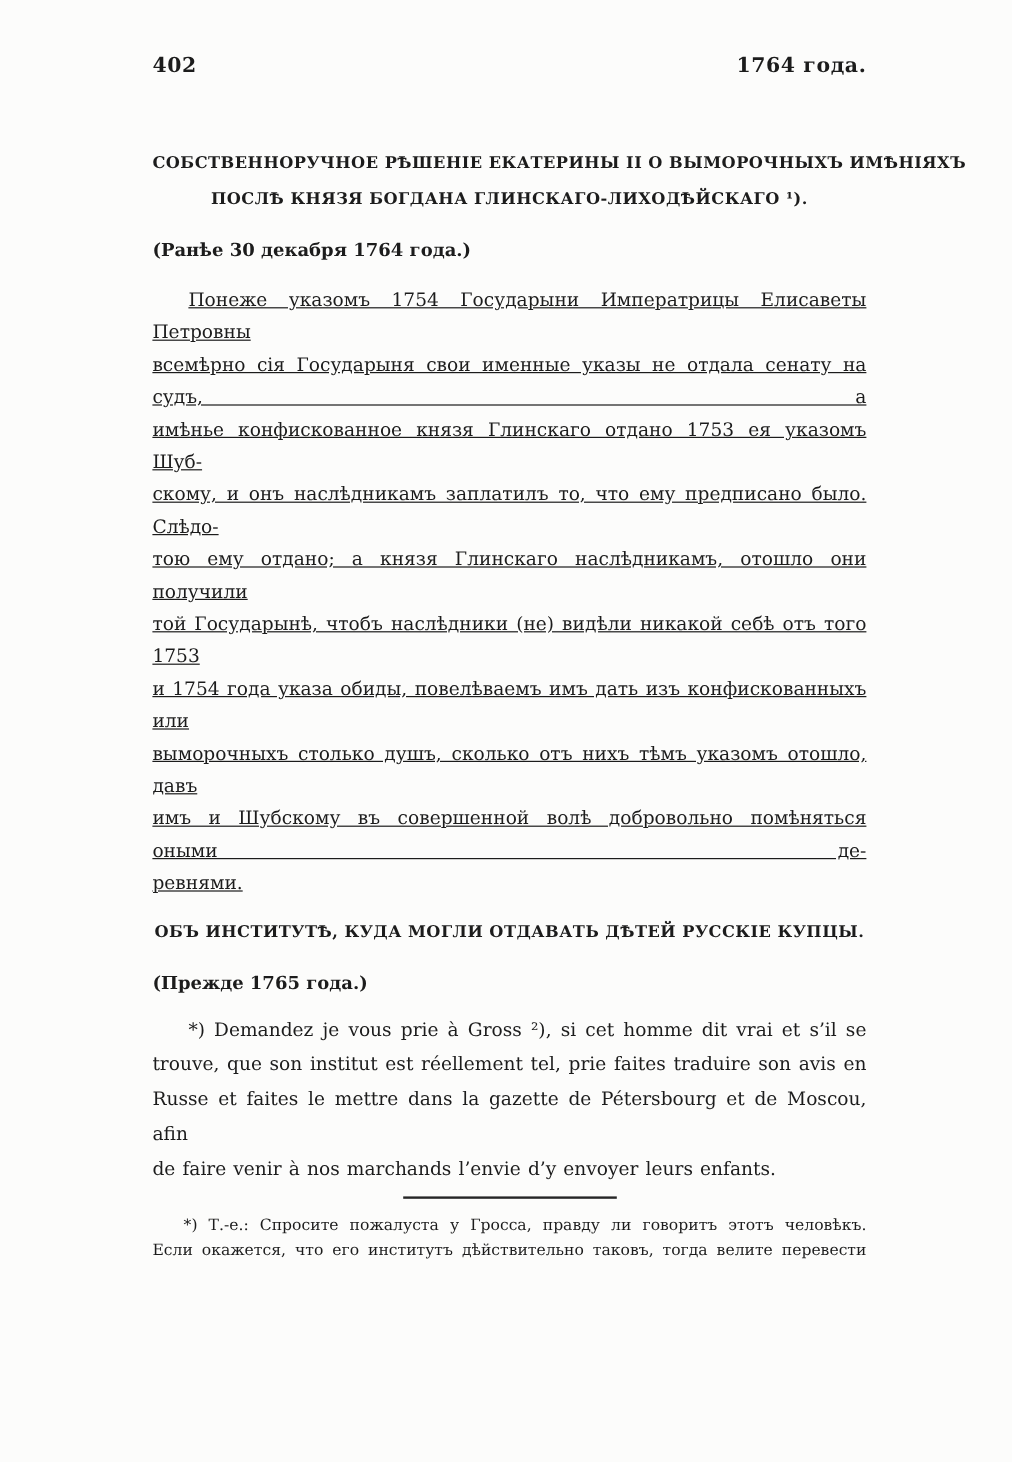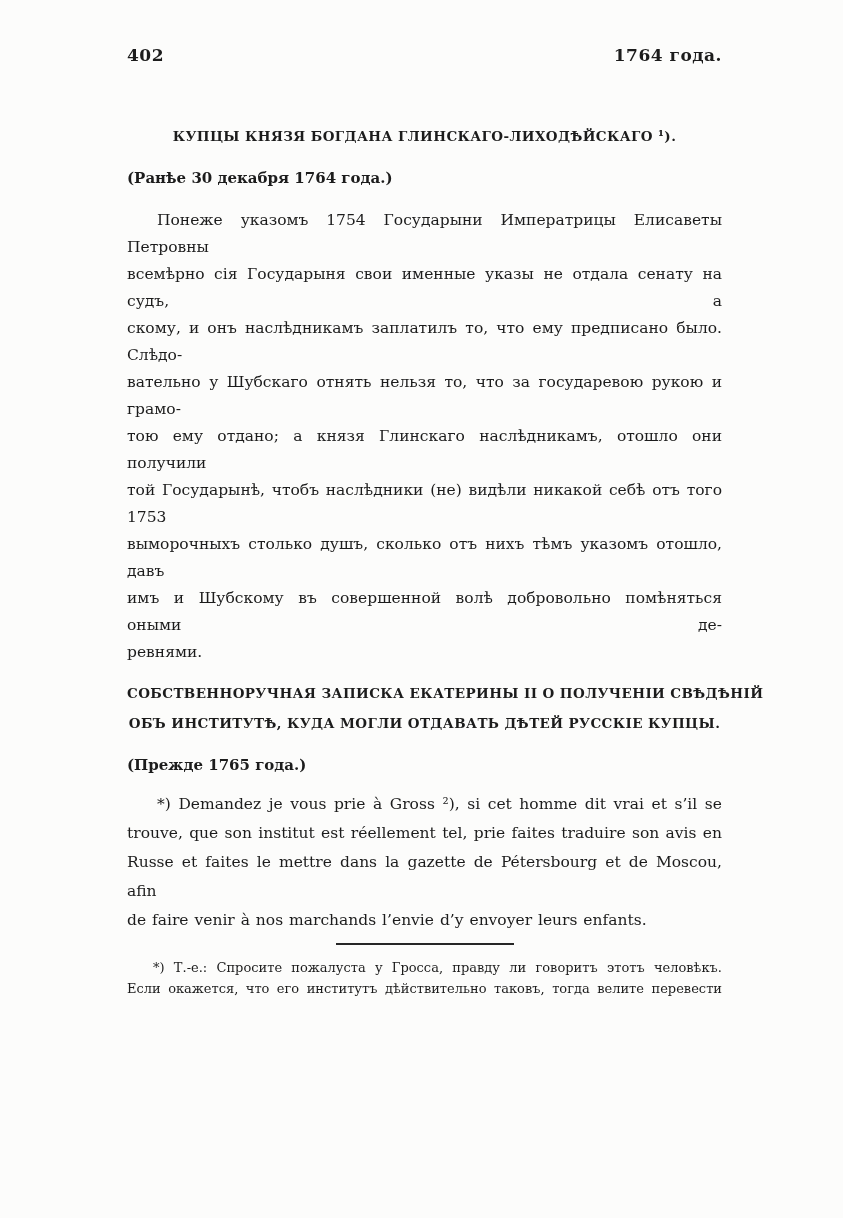--- a/index.html
+++ b/index.html
@@ -39,21 +39,21 @@
   .dateline {
     margin-top: 16px;
     text-align: left;
     font-size: 15px;
     font-weight: 700;
     line-height: 22px;
   }
 
   
   .bodypara { margin-top: 18px; font-size: 15.5px; }
-  .bodypara .bline { line-height: 27px; text-align: justify; text-align-last: justify; word-spacing: 1px; }
+  .bodypara .bline { line-height: 27px; text-align: justify; text-align-last: justify; word-spacing: 1px; text-decoration: underline; }
   .bodypara .bline.first { text-indent: 30px; }
   .bodypara .bline.last { text-align: center; text-align-last: left; }
 
   
   .frpara { margin-top: 14px; font-size: 15.5px; }
   .frpara .bline { line-height: 29px; text-align: justify; text-align-last: justify; word-spacing: 1px; }
   .frpara .bline.first { text-indent: 30px; }
   .frpara .bline.last { text-align: left; text-align-last: left; }
 
   
@@ -75,39 +75,40 @@
 
 <div class="page">
   <div class="content">
 
     <div class="runhead">
       <span class="pageno">402</span>
       <span class="title">1764 года.</span>
     </div>
 
     <div class="heading">
-      <div class="hline">КУПЦЫ КНЯЗЯ БОГДАНА ГЛИНСКАГО-ЛИХОДѢЙСКАГО ¹).</div>
+      <div class="hline">СОБСТВЕННОРУЧНОЕ РѢШЕНІЕ ЕКАТЕРИНЫ II О ВЫМОРОЧНЫХЪ ИМѢНІЯХЪ</div>
+      <div class="hline">ПОСЛѢ КНЯЗЯ БОГДАНА ГЛИНСКАГО-ЛИХОДѢЙСКАГО ¹).</div>
     </div>
 
     <div class="dateline">(Ранѣе 30 декабря 1764 года.)</div>
 
     <div class="bodypara">
       <div class="bline first">Понеже указомъ 1754 Государыни Императрицы Елисаветы Петровны</div>
       <div class="bline">всемѣрно сія Государыня свои именные указы не отдала сенату на судъ, а</div>
+      <div class="bline">имѣнье конфискованное князя Глинскаго отдано 1753 ея указомъ Шуб-</div>
       <div class="bline">скому, и онъ наслѣдникамъ заплатилъ то, что ему предписано было. Слѣдо-</div>
-      <div class="bline">вательно у Шубскаго отнять нельзя то, что за государевою рукою и грамо-</div>
       <div class="bline">тою ему отдано; а князя Глинскаго наслѣдникамъ, отошло они получили</div>
       <div class="bline">той Государынѣ, чтобъ наслѣдники (не) видѣли никакой себѣ отъ того 1753</div>
+      <div class="bline">и 1754 года указа обиды, повелѣваемъ имъ дать изъ конфискованныхъ или</div>
       <div class="bline">выморочныхъ столько душъ, сколько отъ нихъ тѣмъ указомъ отошло, давъ</div>
       <div class="bline">имъ и Шубскому въ совершенной волѣ добровольно помѣняться оными де-</div>
       <div class="bline last">ревнями.</div>
     </div>
 
     <div class="heading heading2">
-      <div class="hline">СОБСТВЕННОРУЧНАЯ ЗАПИСКА ЕКАТЕРИНЫ II О ПОЛУЧЕНІИ СВѢДѢНІЙ</div>
       <div class="hline">ОБЪ ИНСТИТУТѢ, КУДА МОГЛИ ОТДАВАТЬ ДѢТЕЙ РУССКІЕ КУПЦЫ.</div>
     </div>
 
     <div class="dateline">(Прежде 1765 года.)</div>
 
     <div class="frpara">
       <div class="bline first">*) Demandez je vous prie à Gross ²), si cet homme dit vrai et s’il se</div>
       <div class="bline">trouve, que son institut est réellement tel, prie faites traduire son avis en</div>
       <div class="bline">Russe et faites le mettre dans la gazette de Pétersbourg et de Moscou, afin</div>
       <div class="bline last">de faire venir à nos marchands l’envie d’y envoyer leurs enfants.</div>

